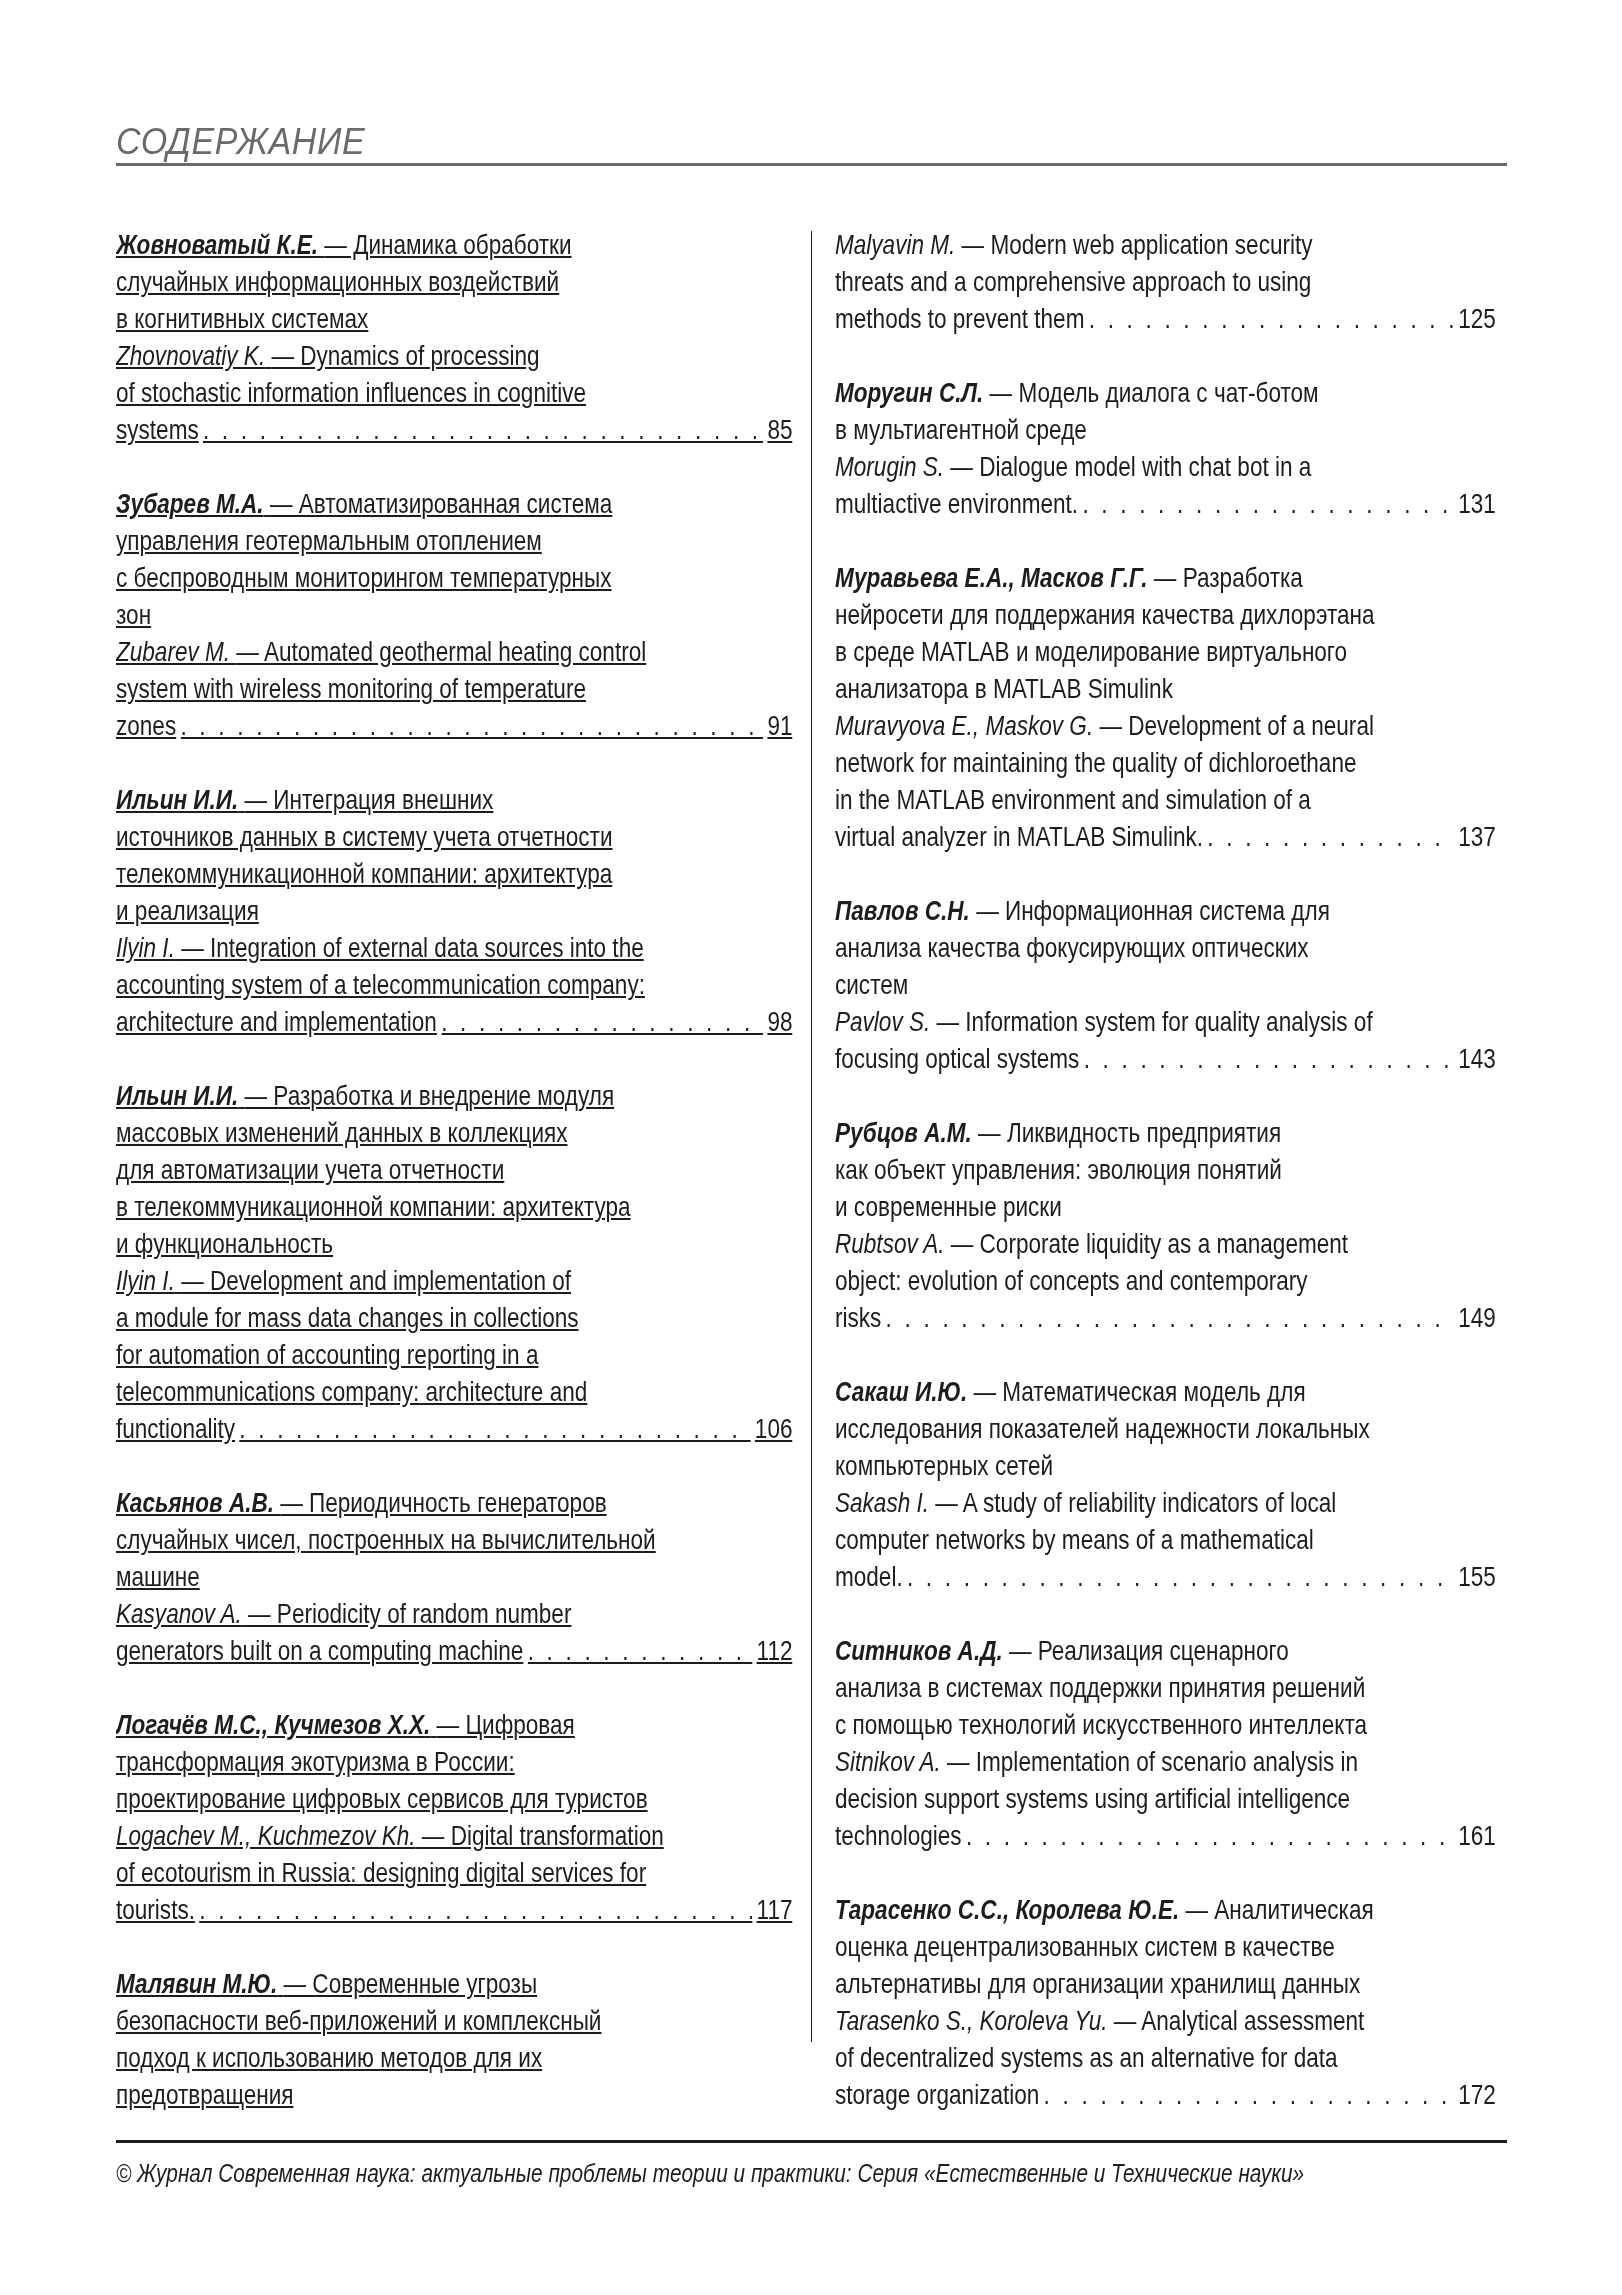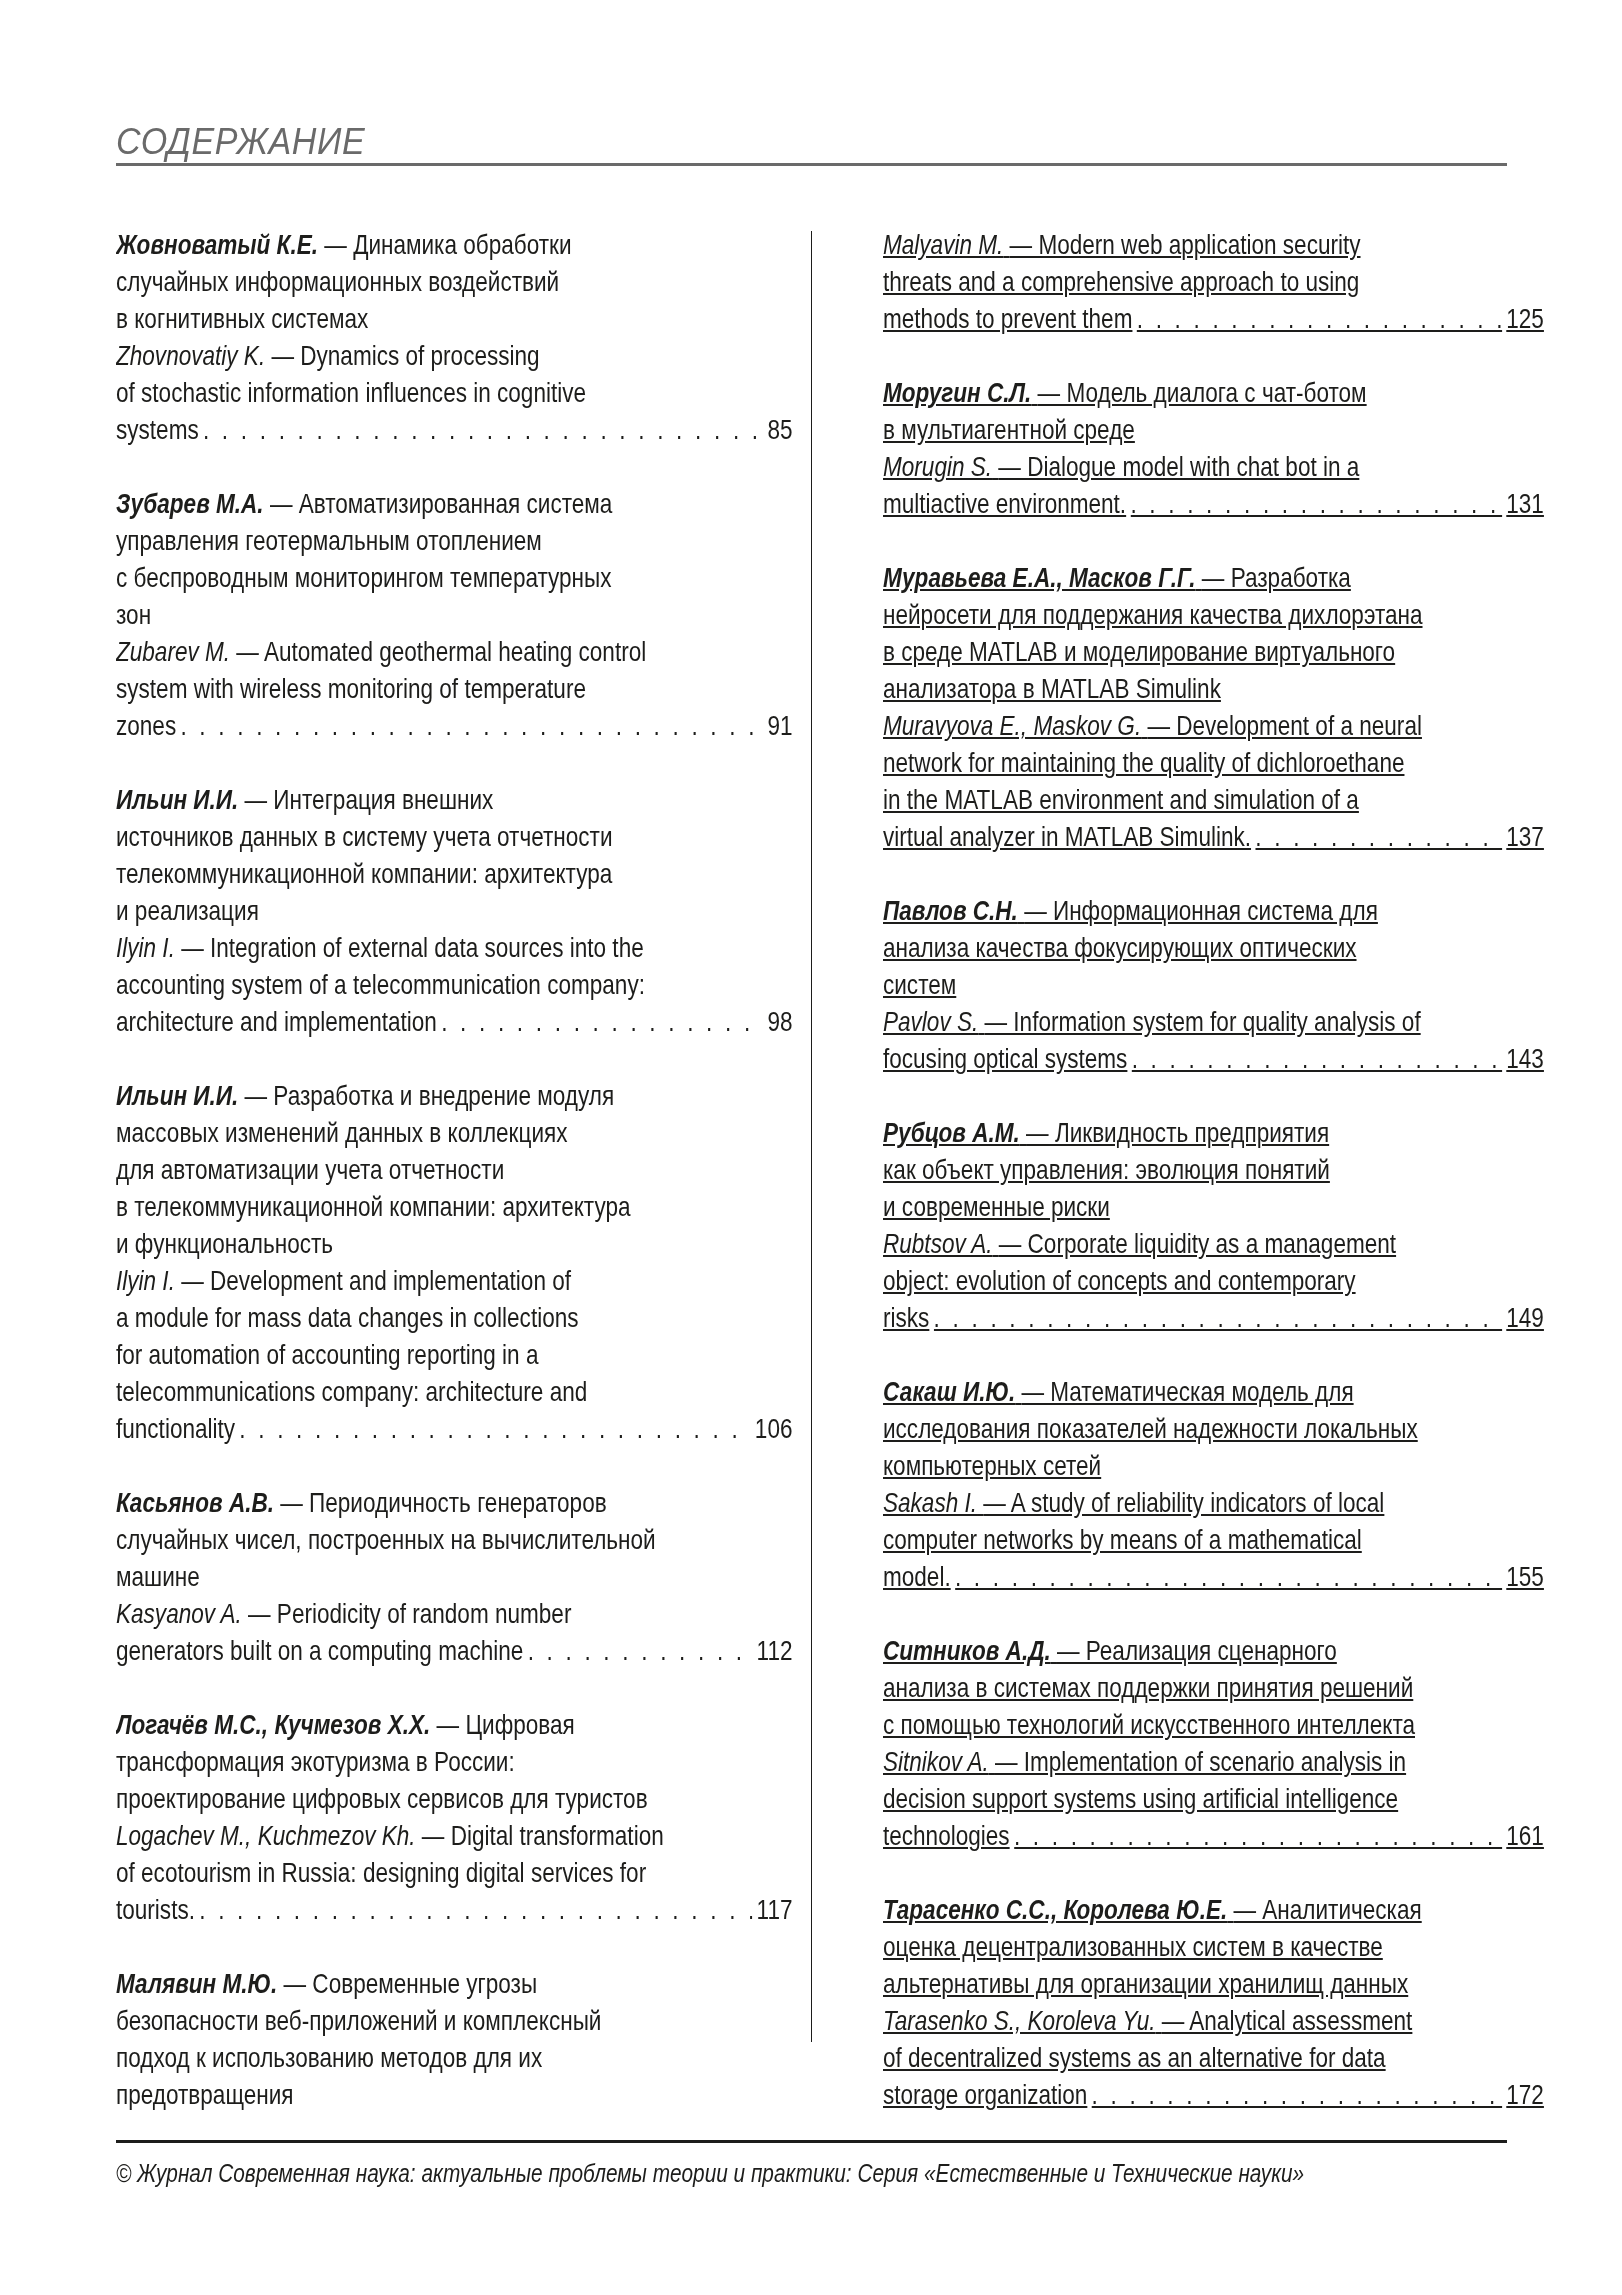--- a/index.html
+++ b/index.html
@@ -18,22 +18,22 @@
       position: absolute; left: 116px; top: 163px; width: 1391px; height: 3.3px;
       background: #6a6a6a;
     }
     .col-divider {
       position: absolute; left: 811px; top: 231px; width: 1.3px; height: 1811px;
       background: #1d1d1b;
     }
     .column {
       position: absolute; top: 226px;
     }
-    .column.left { left: 116px; width: 677px; }
-    .column.right { left: 883px; width: 661px; text-decoration: underline; }
+    .column.left { left: 116px; width: 677px; text-decoration: underline; }
+    .column.right { left: 835px; width: 661px; }
     .col-inner {
       transform: scaleX(0.82); transform-origin: left top;
     }
     .column.left .col-inner { width: 825px; }
     .column.right .col-inner { width: 806px; }
 
     .entry { margin-bottom: 37px; }
     .line {
       font-size: 27.5px; line-height: 37px; height: 37px;
       white-space: nowrap; overflow: hidden;

